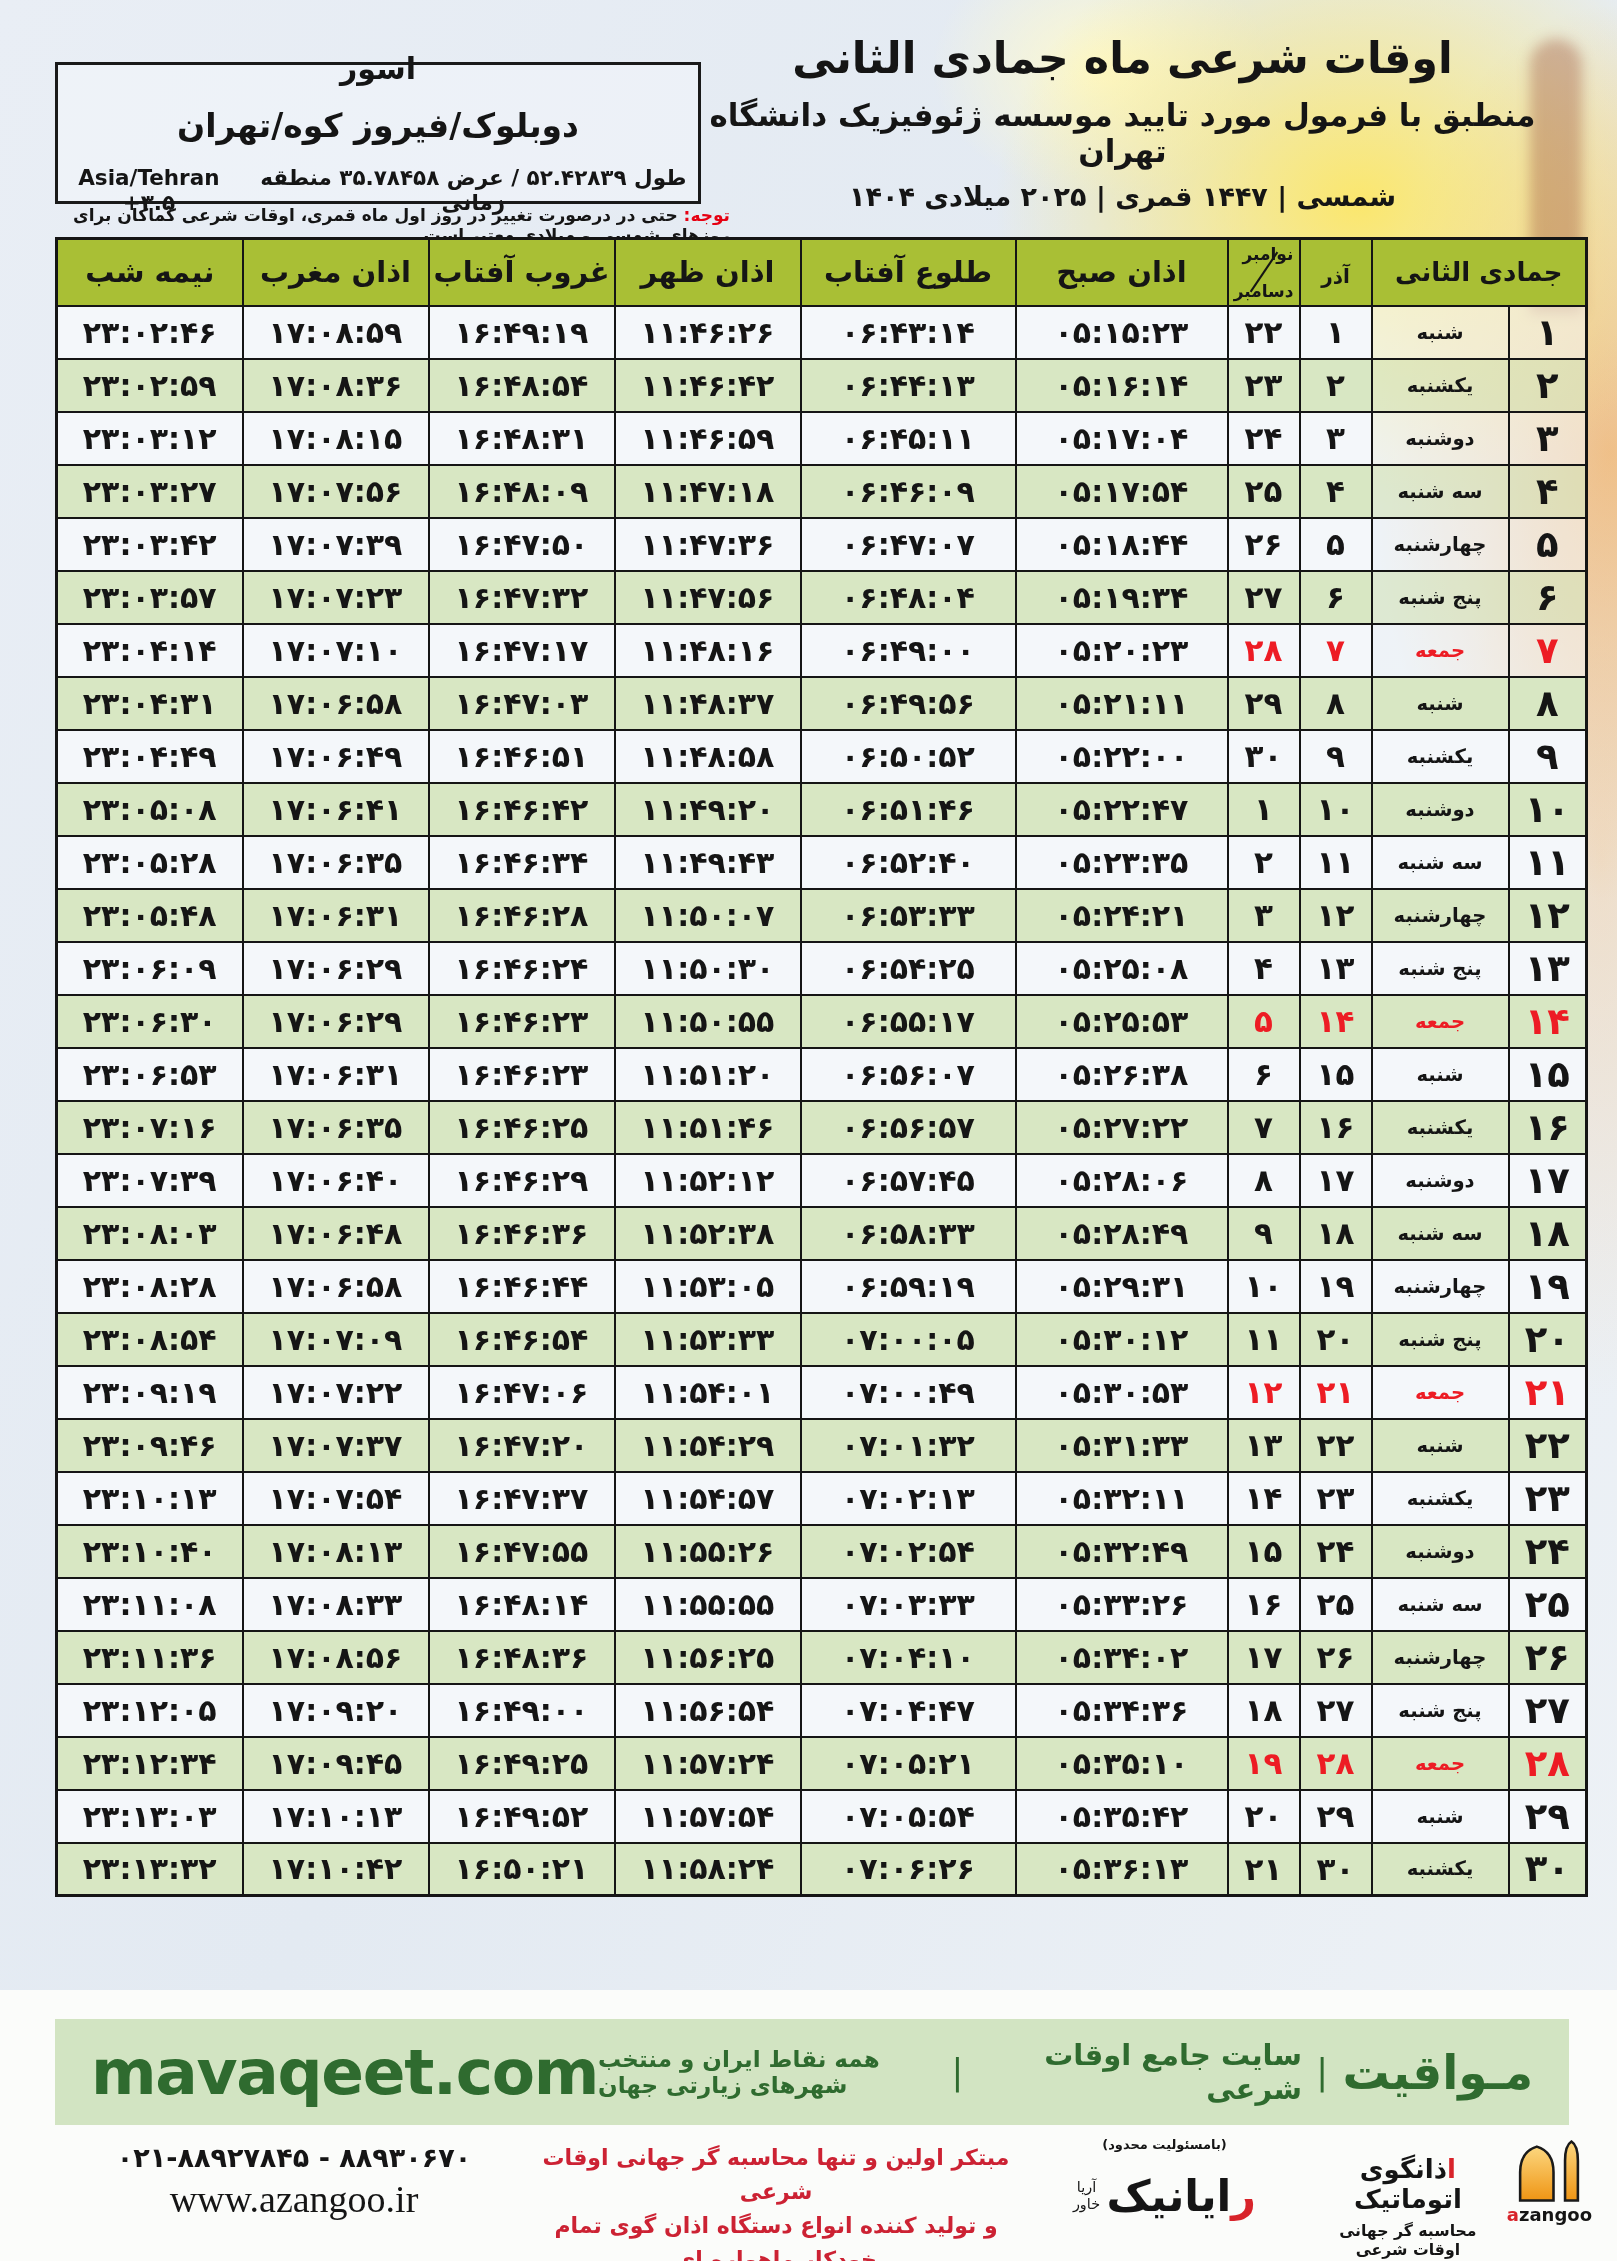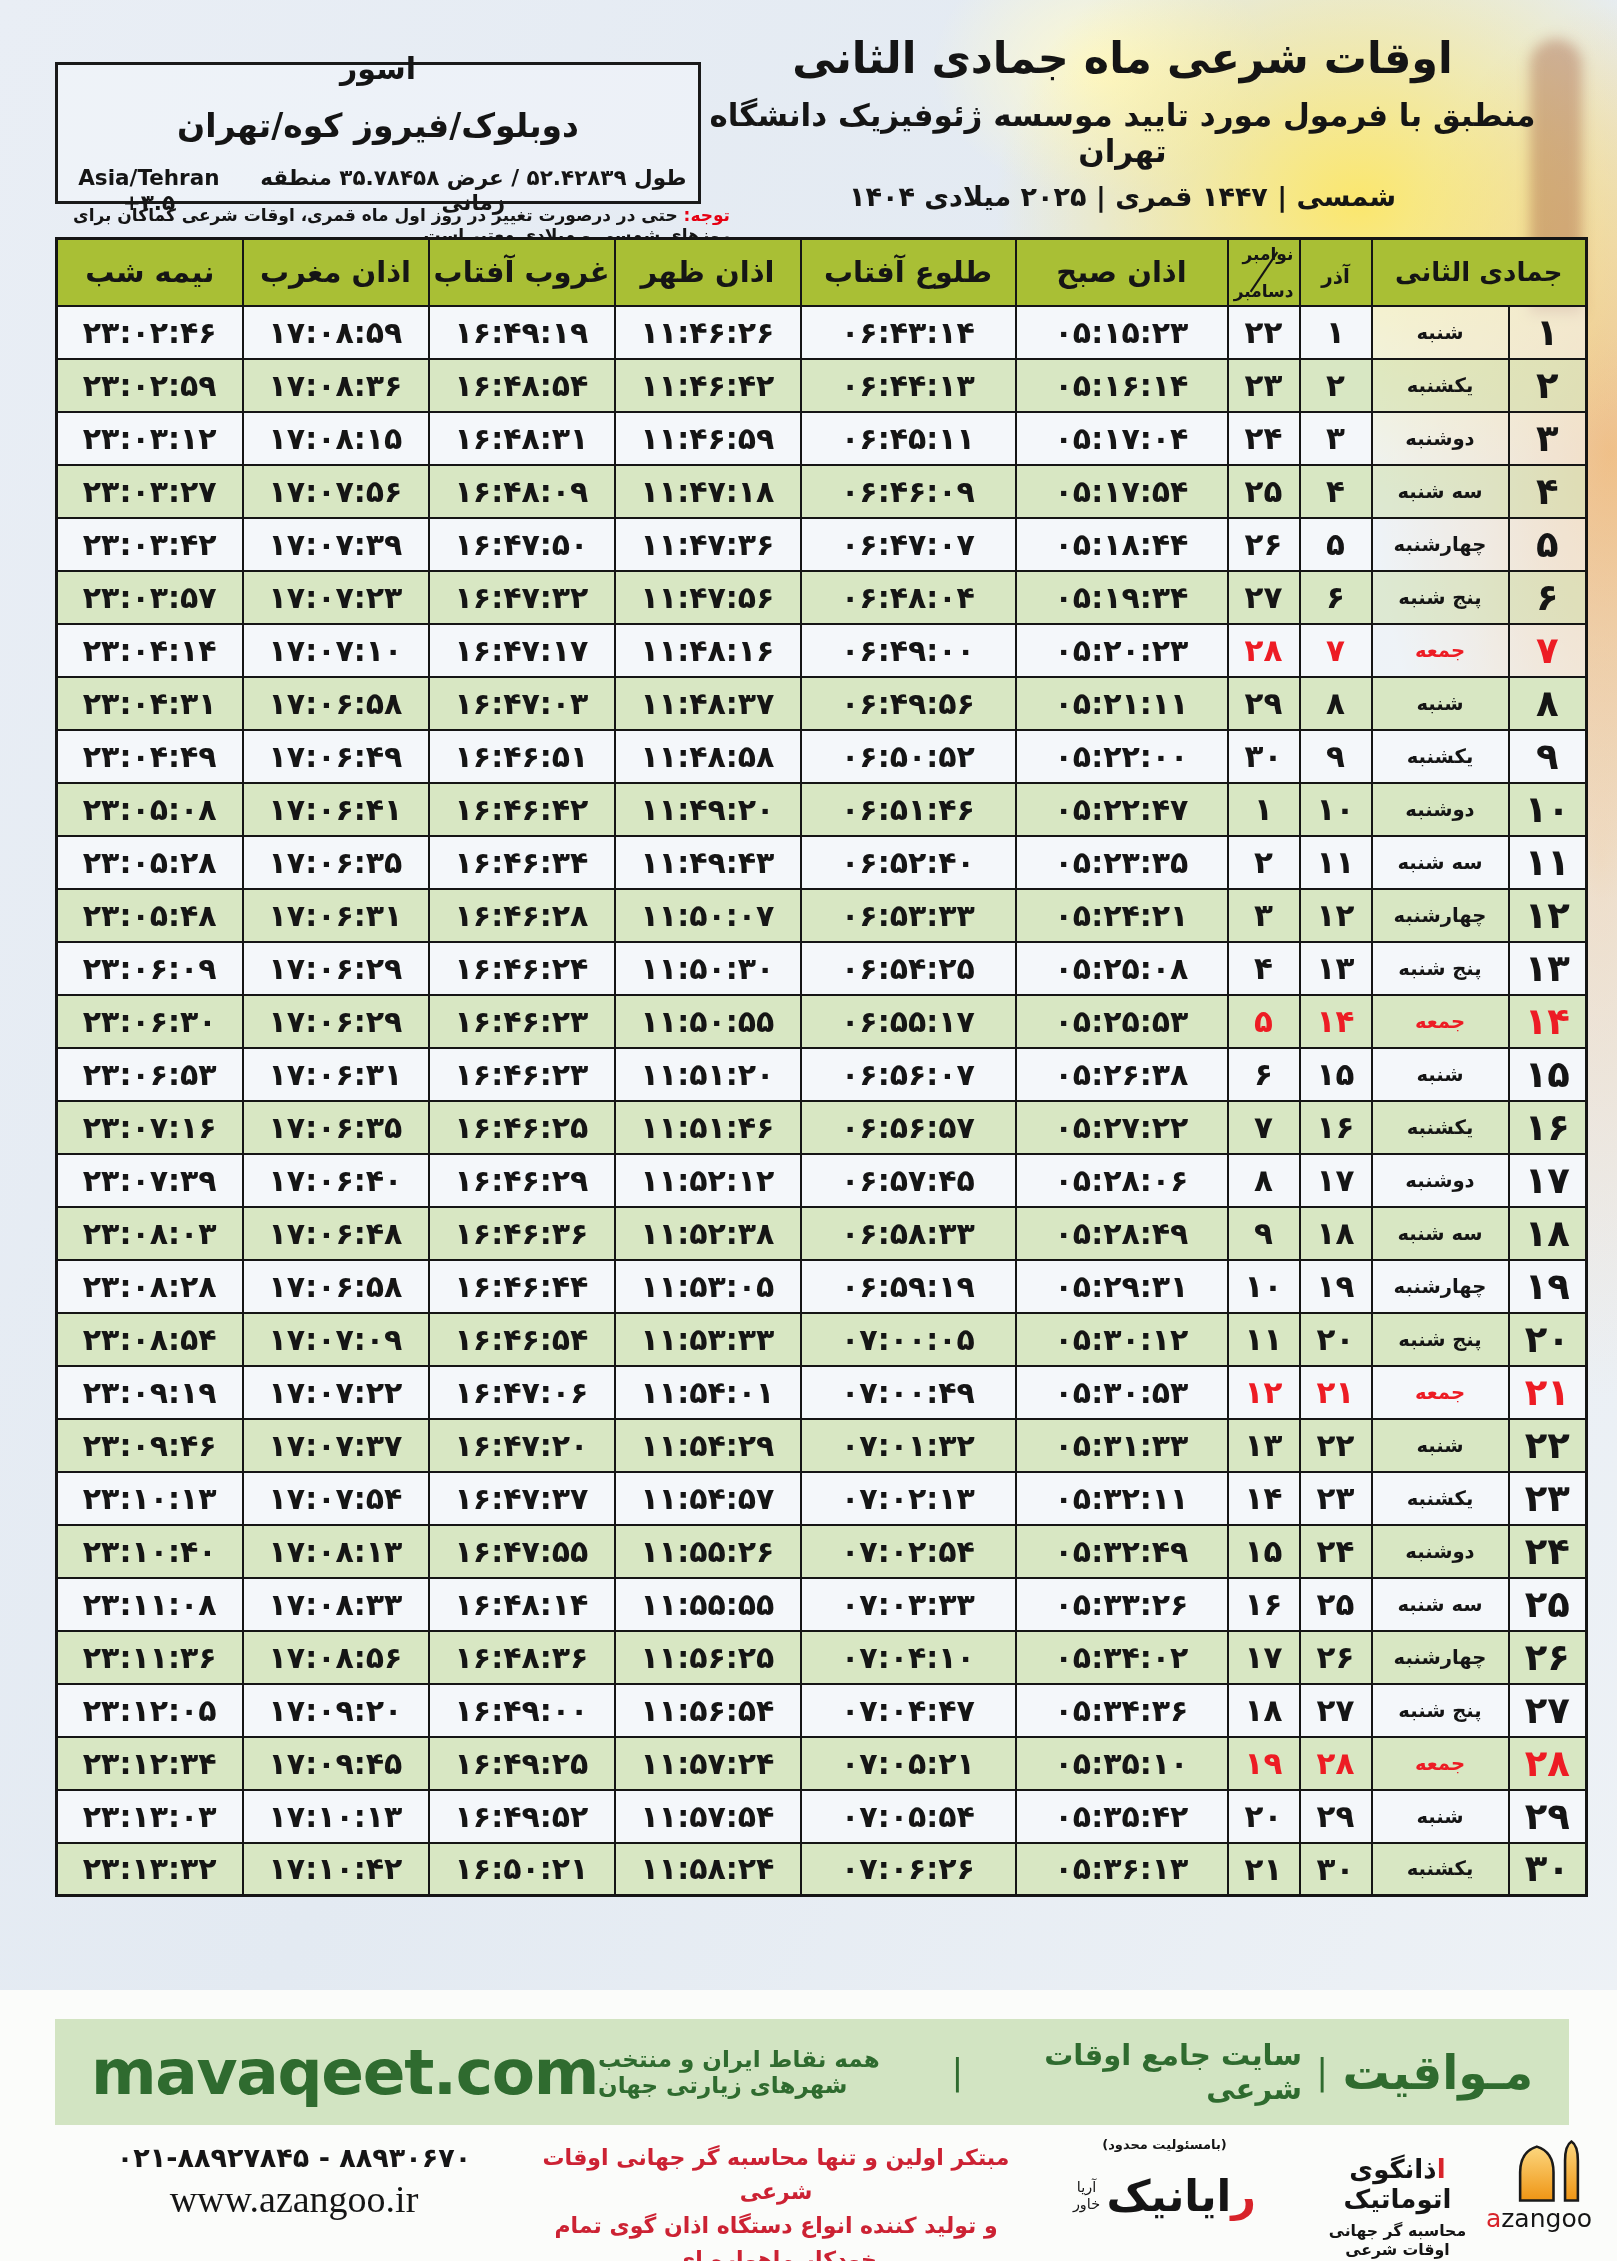--- a/index.html
+++ b/index.html
@@ -71,21 +71,21 @@
      color:var(--promo-red);font-size:22px;font-weight:800;line-height:1.55;}
   .rayanik{position:absolute;left:1044px;top:0;width:241px;text-align:center;direction:rtl;}
   .rayanik-note{font-size:13px;font-weight:700;margin-bottom:19px;}
   .rayanik-row{display:flex;direction:rtl;justify-content:center;align-items:center;gap:6.5px;}
   .rayanik-name{font-size:43px;font-weight:900;}
   .rayanik-side{display:flex;flex-direction:column;font-size:14.4px;font-weight:400;line-height:1.2;}
   .red-letter{color:#d8232a;}
   .azangoo{position:absolute;left:1318px;top:0;width:274px;display:flex;direction:rtl;gap:9px;
      align-items:flex-start;justify-content:flex-start;}
   .azangoo-icon{width:77px;height:68px;flex:0 0 auto;}
-  .azangoo-latin{font-size:25px;font-weight:400;text-align:left;margin-top:-2.6px;}
+  .azangoo-latin{font-size:18px;font-weight:700;text-align:left;margin-top:-2.6px;}
   .azangoo-texts{padding-top:17px;text-align:center;}
   .azangoo-fa{font-size:26px;font-weight:900;}
   .azangoo-sub{font-size:15.7px;font-weight:800;margin-top:6.5px;}
   .ltr{direction:ltr;unicode-bidi:embed;}
 </style>
 </head>
 <body>
 
 <div class="page">
   <div class="artwork"></div>

